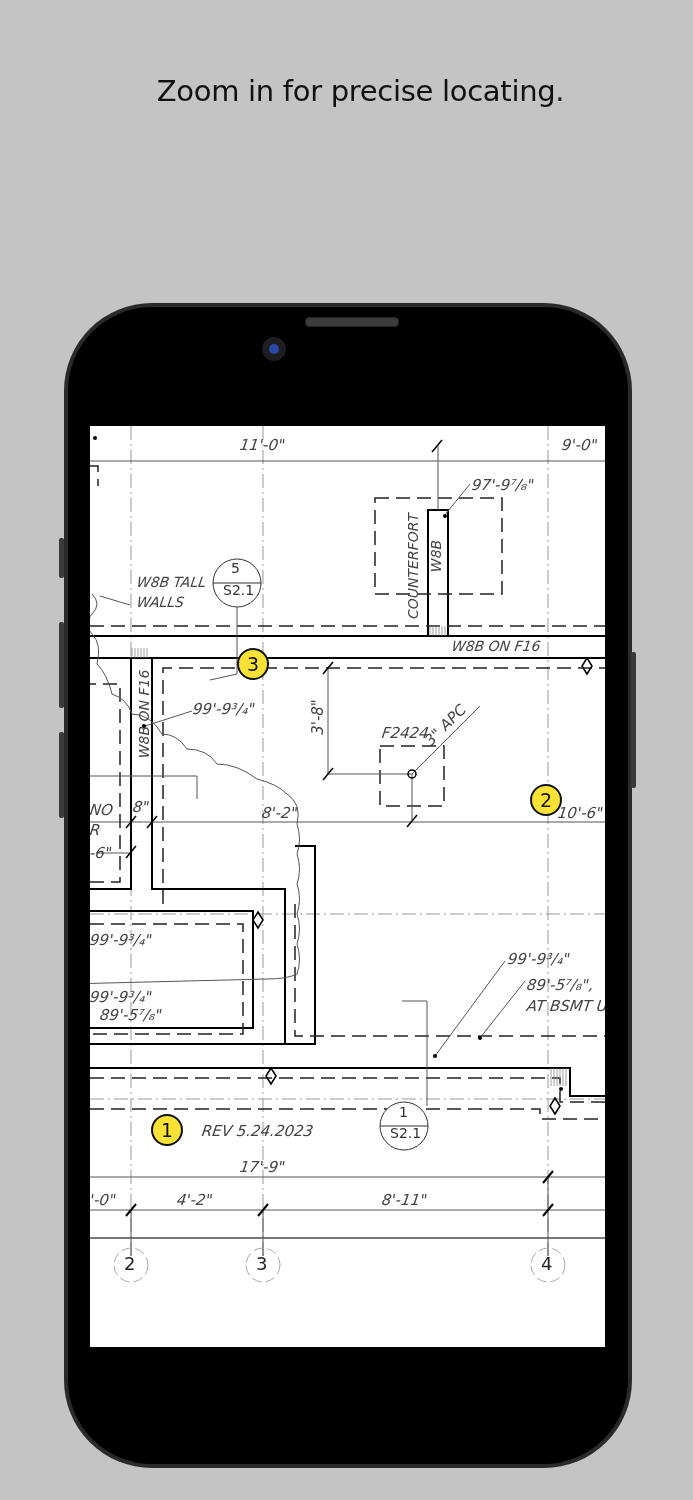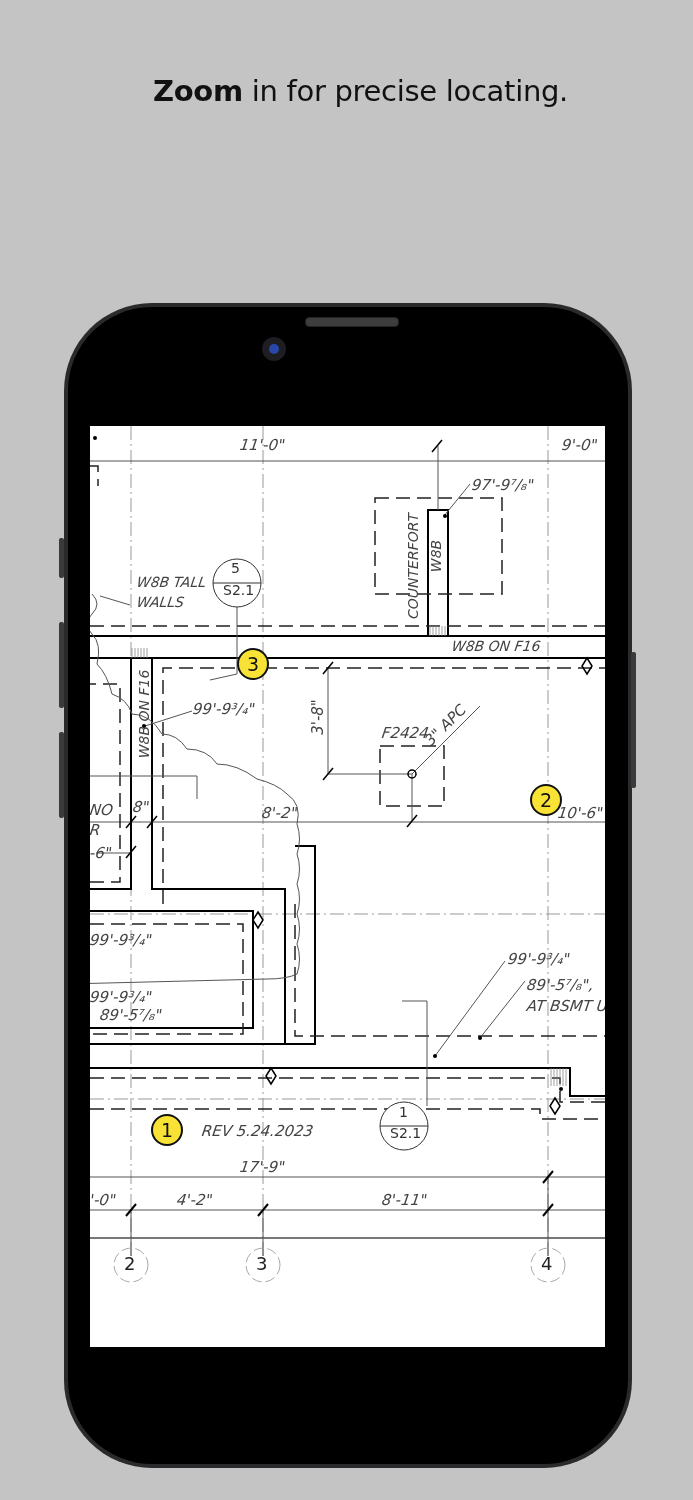--- a/index.html
+++ b/index.html
@@ -1,18 +1,18 @@
 <!DOCTYPE html>
 <html><head>
 <meta charset="utf-8">
 <style>
   html, body { margin:0; padding:0; }
   body { width:693px; height:1500px; background:#c4c4c4; position:relative; overflow:hidden; font-family:"DejaVu Sans", sans-serif; }
   .headline { position:absolute; top:74px; left:0; width:693px; text-align:center; font-size:29px; color:#111; letter-spacing:-0.3px; }
-  .headline b { font-weight:bold;margin-left:28px; }
+  .headline b { font-weight:normal;margin-left:28px; }
   .phone { position:absolute; left:64px; top:303px; width:568px; height:1165px; border-radius:88px; background:#2a2a2c; }
   .phone-inner { position:absolute; left:4px; top:4px; right:4px; bottom:4px; border-radius:84px; background:#000; }
   .btn { position:absolute; background:#3a3a3c; border-radius:2px; }
   .speaker { position:absolute; left:237px; top:10px; width:92px; height:8px; border-radius:4px; background:#3d3d3d; border:1px solid #222; }
   .camera { position:absolute; left:194px; top:30px; width:24px; height:24px; border-radius:50%; background:#1d1d22; }
   .camera::after { content:""; position:absolute; left:7px; top:7px; width:10px; height:10px; border-radius:50%; background:#2847a8; }
   .screen { position:absolute; left:90px; top:426px; width:515px; height:921px; background:#fff; overflow:hidden; }
   .screen svg { position:absolute; left:0; top:0; }
   .marker { position:absolute; width:32px; height:32px; border-radius:50%; background:#f7e235; border:2px solid #111; box-sizing:border-box; font-size:19px; line-height:28px; text-align:center; color:#111; cursor:pointer; }
   .lbl { position:absolute; font-family:"DejaVu Sans", sans-serif; font-style:italic; font-size:15px; color:#444; white-space:nowrap; transform:skewX(-8deg); }

